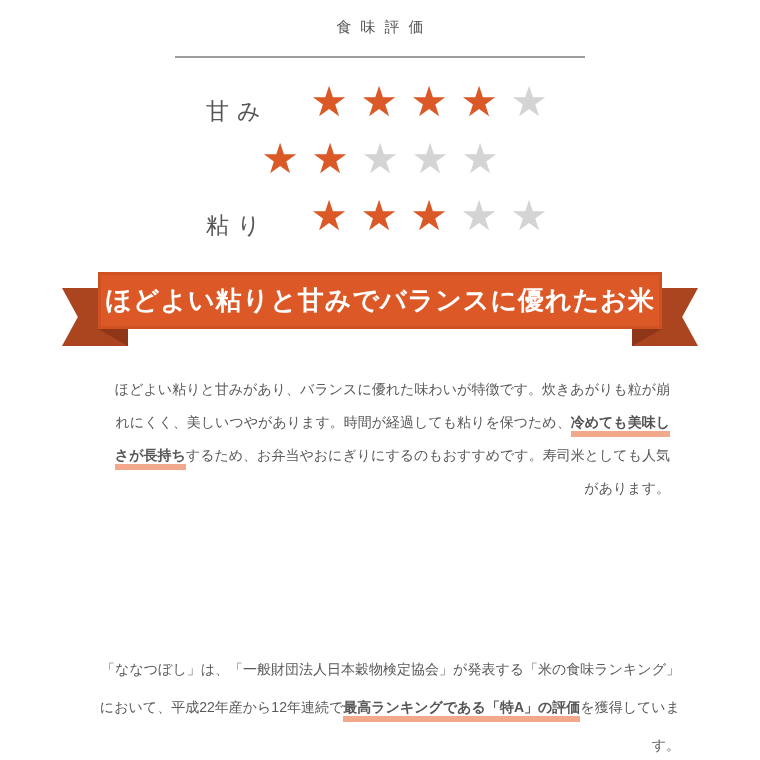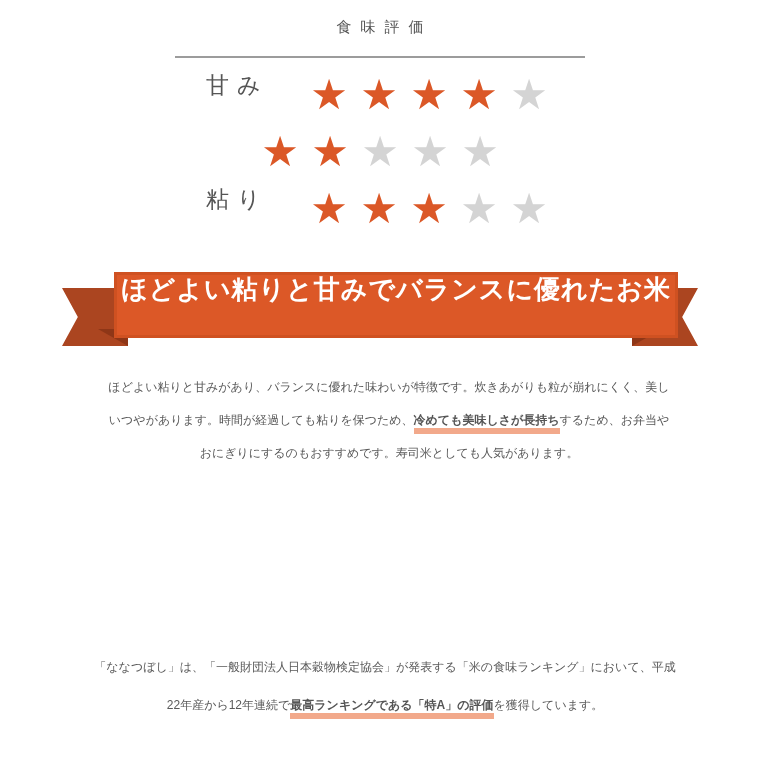--- a/index.html
+++ b/index.html
@@ -6,48 +6,48 @@
   body{width:760px;height:760px;background:#ffffff;overflow:hidden;
        font-family:"Liberation Sans","DejaVu Sans",sans-serif;}
   .page{position:relative;width:760px;height:760px;background:#ffffff;}
 
   
   .taste-title{position:absolute;top:18px;left:0;width:760px;text-align:center;
       font-size:15px;color:#555555;letter-spacing:9px;padding-left:9px;box-sizing:border-box;}
   .divider{position:absolute;top:56px;left:175px;width:410px;height:2px;background:#9c9c9c;}
 
   .ratings{position:absolute;top:70px;left:0;width:760px;}
-  .rating-row{height:57px;display:flex;align-items:flex-start;justify-content:center;}
+  .rating-row{height:57px;display:flex;align-items:flex-end;justify-content:center;}
   .rating-label{font-size:23px;color:#555555;letter-spacing:8px;margin-right:20px;
       width:78px;text-align:left;}
   .stars{display:flex;}
   .star{width:50px;text-align:center;font-size:42px;line-height:50px;}
   .star.filled{color:#db5827;}
   .star.empty{color:#d4d4d4;}
 
   
   .ribbon{position:absolute;left:98px;width:564px;height:76px;}
-  .ribbon .band{position:absolute;left:0;top:0;width:564px;height:66px;background:#dc5827;
-      z-index:3;display:flex;align-items:flex-start;justify-content:center;
-      box-shadow:inset 0 0 0 3px rgba(150,50,10,0.18);margin-left:16px;}
+  .ribbon .band{position:absolute;left:0;top:0;width:564px;height:57px;background:#dc5827;
+      z-index:3;display:flex;align-items:center;justify-content:center;
+      box-shadow:inset 0 0 0 3px rgba(150,50,10,0.18);}
   .band-text{color:#ffffff;font-family:"Liberation Serif","DejaVu Serif",serif;
       font-weight:700;font-size:26px;letter-spacing:1px;white-space:nowrap;}
   .band-text .big-num{font-size:40px;font-weight:700;letter-spacing:0;vertical-align:-2px;}
   .ribbon .tail{position:absolute;top:16px;width:66px;height:58px;background:#ab4520;z-index:1;}
   .ribbon .tail-l{left:-36px;clip-path:polygon(0 0,100% 0,100% 100%,0 100%,24% 50%);}
   .ribbon .tail-r{right:-36px;clip-path:polygon(0 0,100% 0,76% 50%,100% 100%,0 100%);}
   .ribbon .fold{position:absolute;top:57px;width:30px;height:17px;background:#8e3617;z-index:2;}
   .ribbon .fold-l{left:0;clip-path:polygon(0 0,100% 0,100% 100%);}
   .ribbon .fold-r{right:0;clip-path:polygon(0 0,100% 0,0 100%);}
 
   .ribbon-1{top:272px;}
   .ribbon-2{top:548px;}
 
   
-  .para{position:absolute;color:#595959;font-size:12px;text-align:center;}
+  .para{position:absolute;color:#595959;font-size:14px;text-align:right;}
   .para-1{top:359px;left:108px;width:562px;line-height:33px;}
   .para-2{top:636px;left:90px;width:590px;line-height:38px;}
   .hl{font-weight:700;color:#555555;border-bottom:6px solid #f2a98b;padding-bottom:1px;}
 </style>
 </head>
 <body>
 
 <div class="page">
 
   <div class="taste-title">食味評価</div>

